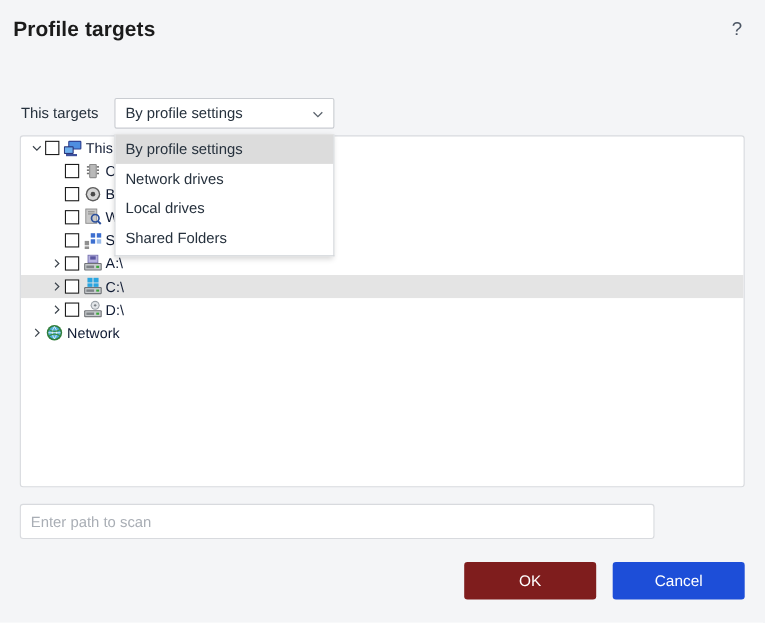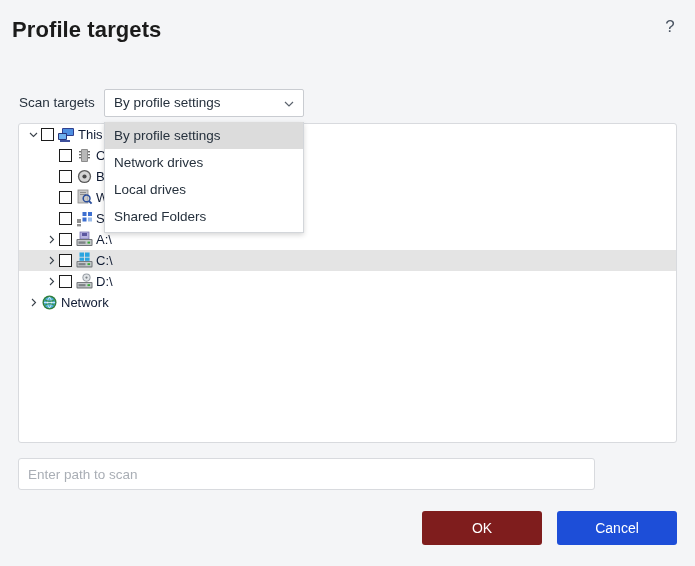--- a/index.html
+++ b/index.html
@@ -15,21 +15,21 @@
     overflow: hidden;
     position: relative;
     -webkit-font-smoothing: antialiased;
   }
 
   
   .dialog-title {
     position: absolute;
     left: 12px;
     top: 17px;
-    font-size: 22px;
+    font-size: 19px;
     font-weight: bold;
     color: #1b1b1b;
     letter-spacing: 0.1px;
   }
   .help-btn {
     position: absolute;
     right: 14px;
     top: 16px;
     width: 22px;
     height: 22px;
@@ -197,21 +197,21 @@
   }
   .btn-ok { left: 422px; background: #7f1d1d; }
   .btn-cancel { left: 557px; background: #1d4ed8; }
 </style>
 </head>
 <body>
 
 <div class="dialog-title">Profile targets</div>
 <div class="help-btn">?</div>
 
-<div class="scan-label">Scan targets</div>
+<div class="scan-label">This targets</div>
 
 <div class="combo">
   <span class="combo-value">By profile settings</span>
   <span class="combo-arrow">
     <svg width="10" height="10" viewBox="0 0 10 10">
         <path d="M1 3 L5 7 L9 3" fill="none" stroke="#5b636d" stroke-width="1.2"></path>
       </svg>
   </span>
 </div>
 

